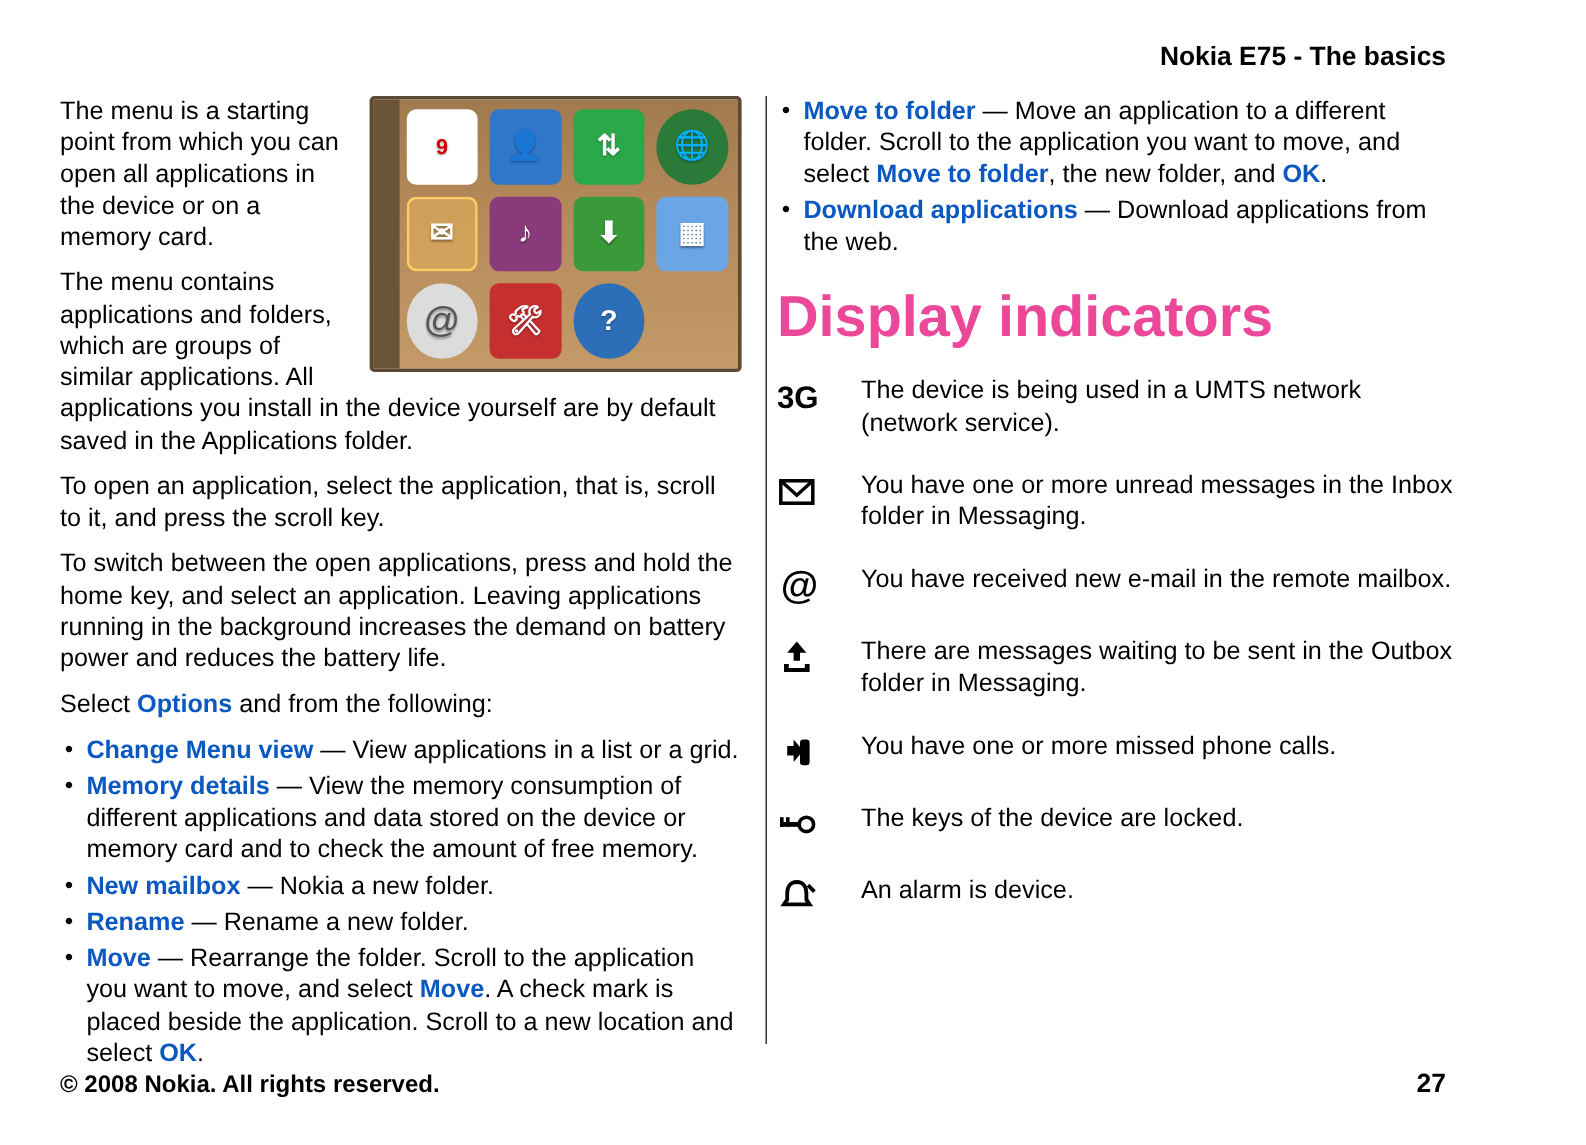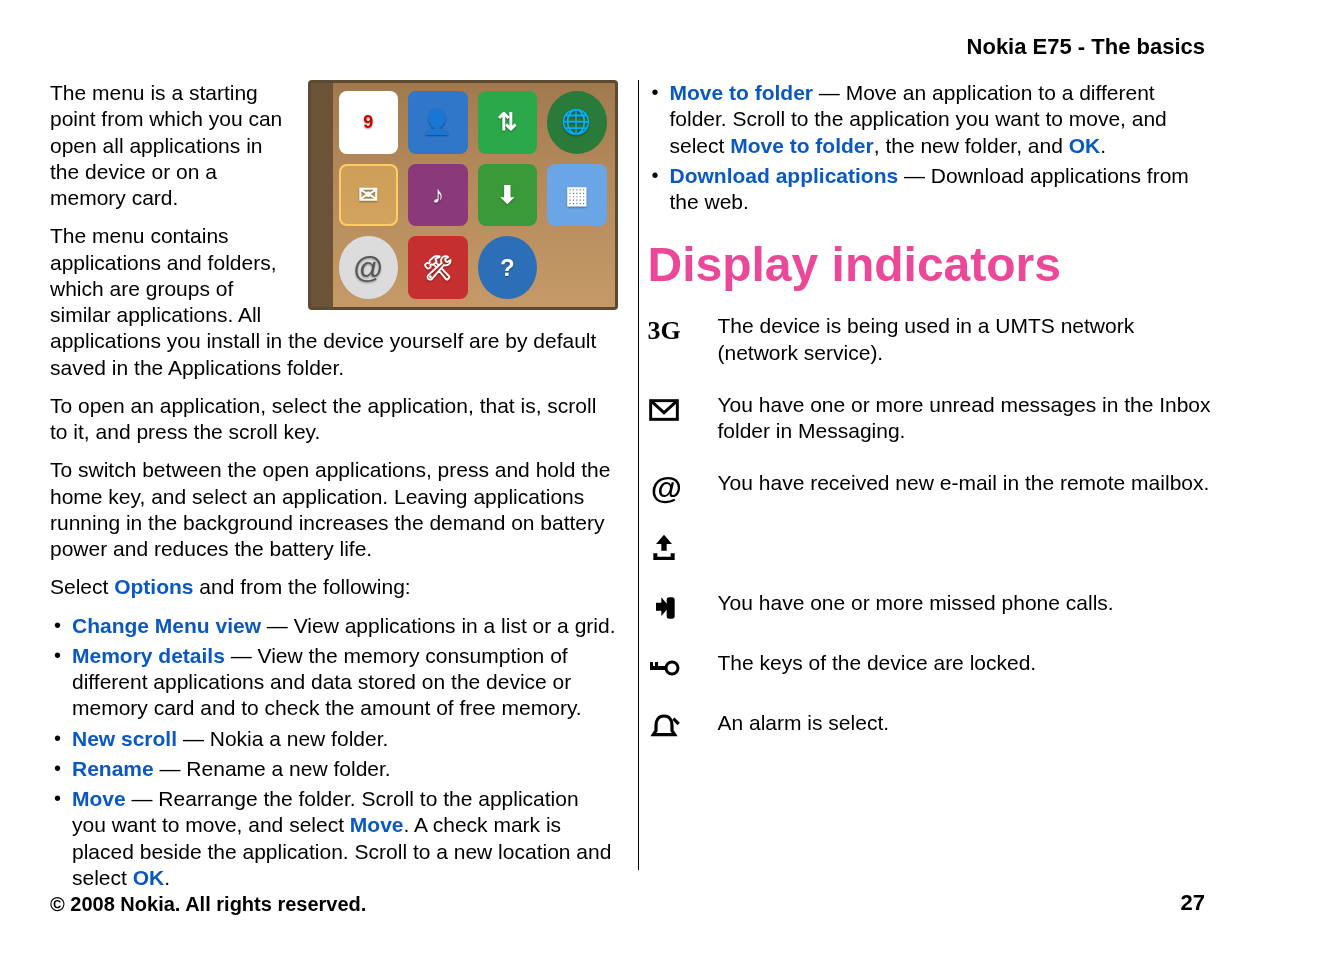--- a/index.html
+++ b/index.html
@@ -154,21 +154,21 @@
     flex-shrink: 0;
     display: flex;
     align-items: flex-start;
     justify-content: flex-start;
     padding-top: 2px;
   }
   .ind-icon svg { width: 32px; height: 32px; }
   .ind-icon .txt {
     font-weight: 900;
     font-size: 26px;
-    font-family: Liberation Serif, serif;
+    font-family: Liberation Sans, sans-serif;
   }
   .ind-desc {
     flex: 1;
     font-size: 21px;
     line-height: 1.25;
   }
   .footer-copy {
     position: absolute;
     left: 50px;
     bottom: 38px;
@@ -227,21 +227,21 @@
       </p>
 
       <ul class="options">
         <li>
           <span class="blue">Change Menu view</span><span> — View applications in a list or a grid.</span>
         </li>
         <li>
           <span class="blue">Memory details</span><span> — View the memory consumption of different applications and data stored on the device or memory card and to check the amount of free memory.</span>
         </li>
         <li>
-          <span class="blue">New scroll</span><span> — Nokia a new folder.</span>
+          <span class="blue">New mailbox</span><span> — Nokia a new folder.</span>
         </li>
         <li>
           <span class="blue">Rename</span><span> — Rename a new folder.</span>
         </li>
         <li>
           <span class="blue">Move</span><span> — Rearrange the folder. Scroll to the application you want to move, and select </span><span class="blue-inline">Move</span><span>. A check mark is placed beside the application. Scroll to a new location and select </span><span class="blue-inline">OK</span><span>.</span>
         </li>
       </ul>
     </div>
 
@@ -287,20 +287,21 @@
           <div class="ind-desc">You have received new e-mail in the remote mailbox.</div>
         </div>
 
         <div class="ind-row">
           <div class="ind-icon">
             <svg viewBox="0 0 24 24">
                 <path d="M12 2 L18 9 L14 9 L14 14 L10 14 L10 9 L6 9 Z" fill="#000"></path>
                 <path d="M4 16 L4 21 L20 21 L20 16 L17 16 L17 18.5 L7 18.5 L7 16 Z" fill="#000"></path>
               </svg>
           </div>
+          <div class="ind-desc">There are messages waiting to be sent in the Outbox folder in Messaging.</div>
         </div>
 
         <div class="ind-row">
           <div class="ind-icon">
             <svg viewBox="0 0 24 24">
                 <path d="M4 14 L4 6 L8 6 L8 2 L14 9 L8 16 L8 12 L4 12 Z" transform="translate(2,2)" fill="#000"></path>
                 <rect x="14" y="4" width="6" height="16" rx="2" fill="#000"></rect>
               </svg>
           </div>
           <div class="ind-desc">You have one or more missed phone calls.</div>
@@ -318,21 +319,21 @@
           <div class="ind-desc">The keys of the device are locked.</div>
         </div>
 
         <div class="ind-row">
           <div class="ind-icon">
             <svg viewBox="0 0 24 24">
                 <path d="M12 3 C8 3 6 6 6 10 L6 14 L4 17 L20 17 L18 14 L18 10 C18 6 16 3 12 3 Z" fill="none" stroke="#000" stroke-width="2.4"></path>
                 <path d="M19 5 L23 9" stroke="#000" stroke-width="2.4"></path>
               </svg>
           </div>
-          <div class="ind-desc">An alarm is select.</div>
+          <div class="ind-desc">An alarm is device.</div>
         </div>
 
       </div>
     </div>
   </div>
 
   <div class="footer-copy">© 2008 Nokia. All rights reserved.</div>
   <div class="footer-page">27</div>
 
 </div>

